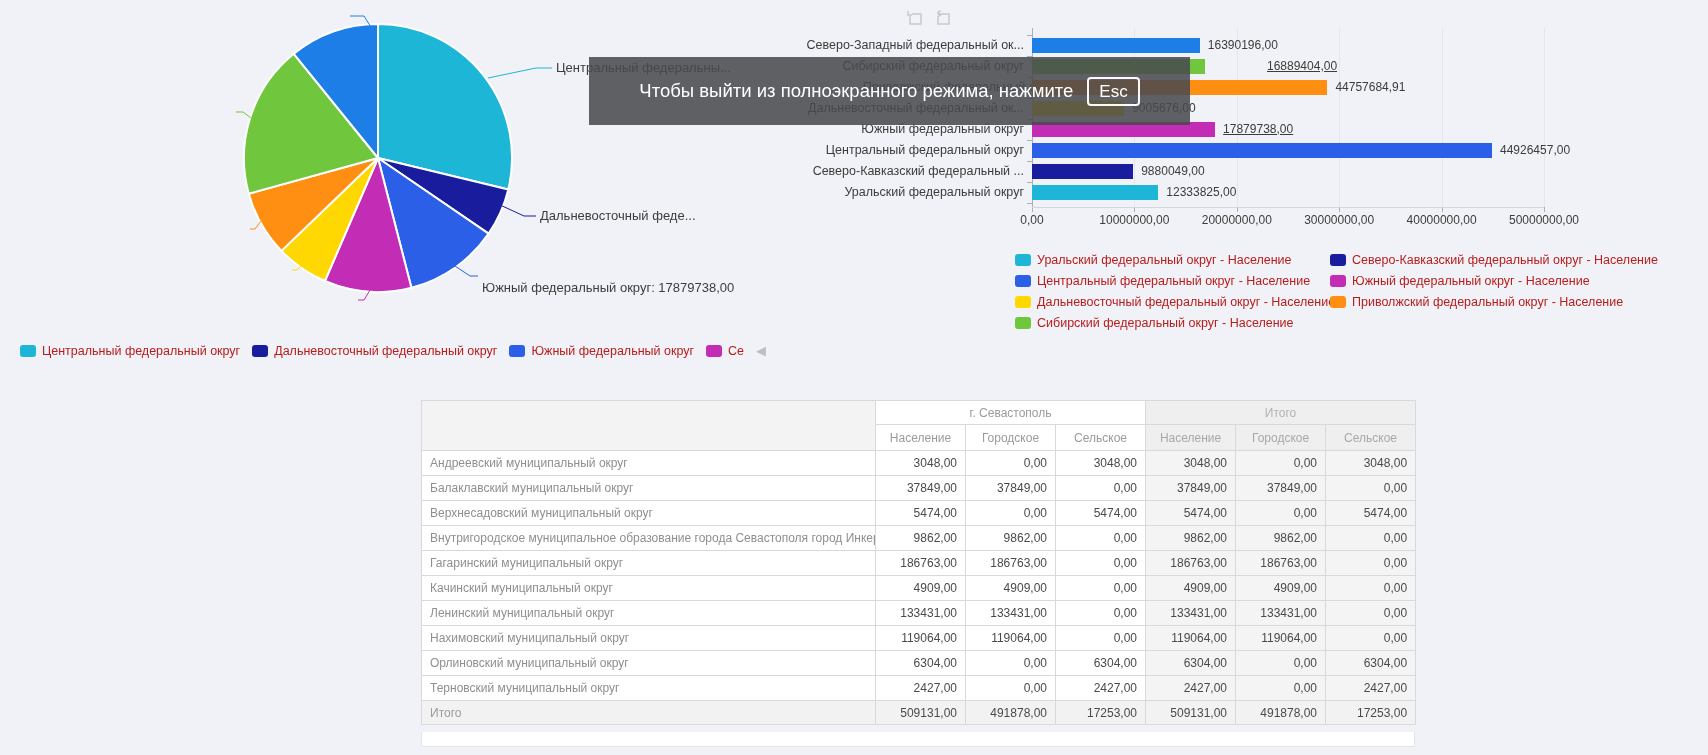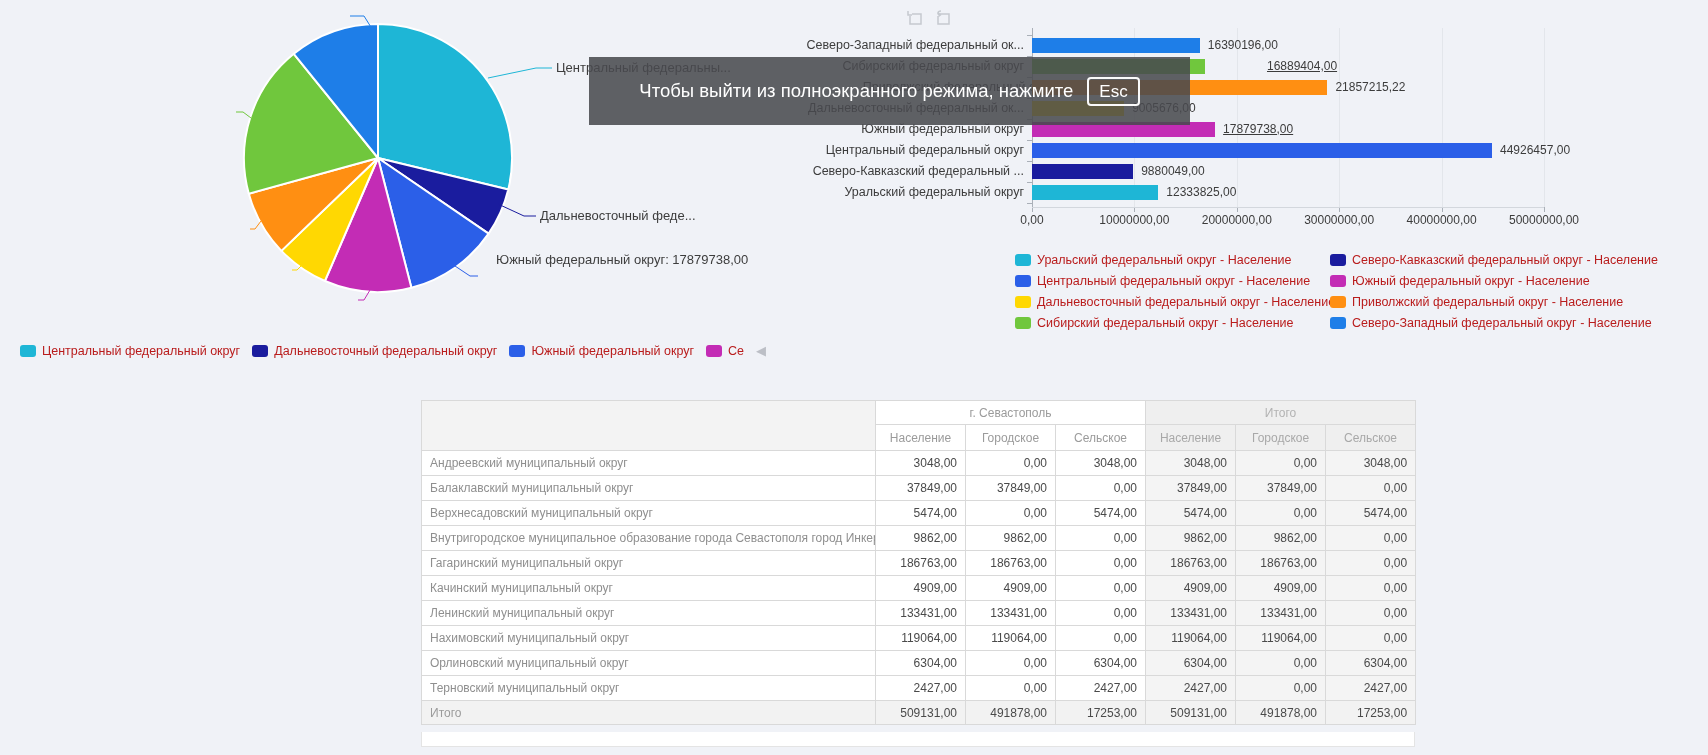--- a/index.html
+++ b/index.html
@@ -79,21 +79,21 @@
     <polyline points="452,264 470,276 478,276" fill="none" stroke="#2b5fe8" stroke-width="1"></polyline>
     <polyline points="370,290 364,300 358,300" fill="none" stroke="#c32cb5" stroke-width="1"></polyline>
     <polyline points="303,264 297,270 292,270" fill="none" stroke="#ffd802" stroke-width="1"></polyline>
     <polyline points="261,221 255,229 250,229" fill="none" stroke="#ff8f12" stroke-width="1"></polyline>
     <polyline points="251,118 243,112 236,112" fill="none" stroke="#70c73d" stroke-width="1"></polyline>
     <polyline points="350,16 364,16 374,32" fill="none" stroke="#1e7ee8" stroke-width="1"></polyline>
   </svg>
 <div id="pie-labels" class="abs" style="left:0;top:0;width:830px;height:340px;">
     <div class="pie-callout" style="left: 556px; top: 60px;">Центральный федеральны...</div>
     <div class="pie-callout" style="left: 540px; top: 208px;">Дальневосточный феде...</div>
-    <div class="pie-callout" style="left: 482px; top: 252px; margin-left: 14px;">Южный федеральный округ: 17879738,00</div>
+    <div class="pie-callout" style="left: 482px; top: 280px;">Южный федеральный округ: 17879738,00</div>
   </div>
 <div id="pie-legend">
     <div class="chart-legend-item">
       <span class="swatch" style="background: rgb(30, 182, 214);"></span>
       <span>Центральный федеральный округ</span>
     </div>
     <div class="chart-legend-item">
       <span class="swatch" style="background: rgb(26, 28, 158);"></span>
       <span>Дальневосточный федеральный округ</span>
     </div>
@@ -140,21 +140,21 @@
     <div class="tick" style="left: 1027px; top: 181.5px; width: 5px; height: 1px;"></div>
     <div class="tick" style="left: 1027px; top: 202.5px; width: 5px; height: 1px;"></div>
     <div class="bar-cat-label" style="left: 759px; top: 37.5px;">Северо-Западный федеральный ок...</div>
     <div class="bar" style="left: 1032px; top: 37.5px; width: 167.8px; background: rgb(30, 126, 232);"></div>
     <div class="bar-val-label" style="left: 1207.8px; top: 37.5px;">16390196,00</div>
     <div class="bar-cat-label" style="left: 759px; top: 58.5px;">Сибирский федеральный округ</div>
     <div class="bar" style="left: 1032px; top: 58.5px; width: 172.9px; background: rgb(112, 199, 61);"></div>
     <div class="bar-val-label" style="left: 1267px; top: 58.5px; text-decoration: underline;">16889404,00</div>
     <div class="bar-cat-label" style="left: 772px; top: 79.5px; margin-left: 22px;">Приволжский федеральный округ</div>
     <div class="bar" style="left: 1032px; top: 79.5px; width: 295.4px; background: rgb(255, 143, 18);"></div>
-    <div class="bar-val-label" style="left: 1335.4px; top: 79.5px;">21857215,22</div>
+    <div class="bar-val-label" style="left: 1335.4px; top: 79.5px;">44757684,91</div>
     <div class="bar-cat-label" style="left: 759px; top: 100.5px;">Дальневосточный федеральный ок...</div>
     <div class="bar" style="left: 1032px; top: 100.5px; width: 92.2px; background: rgb(255, 216, 2);"></div>
     <div class="bar-val-label" style="left: 1132.2px; top: 100.5px;">9005676,00</div>
     <div class="bar-cat-label" style="left: 759px; top: 121.5px;">Южный федеральный округ</div>
     <div class="bar" style="left: 1032px; top: 121.5px; width: 183.1px; background: rgb(195, 44, 181);"></div>
     <div class="bar-val-label" style="left: 1223.1px; top: 121.5px; text-decoration: underline;">17879738,00</div>
     <div class="bar-cat-label" style="left: 759px; top: 142.5px;">Центральный федеральный округ</div>
     <div class="bar" style="left: 1032px; top: 142.5px; width: 460px; background: rgb(43, 95, 232);"></div>
     <div class="bar-val-label" style="left: 1500px; top: 142.5px;">44926457,00</div>
     <div class="bar-cat-label" style="left: 759px; top: 163.5px;">Северо-Кавказский федеральный ...</div>
@@ -187,24 +187,20 @@
         <span>Северо-Кавказский федеральный округ - Население</span>
       </div>
       <div class="chart-legend-item">
         <span class="swatch" style="background: rgb(195, 44, 181);"></span>
         <span>Южный федеральный округ - Население</span>
       </div>
       <div class="chart-legend-item">
         <span class="swatch" style="background: rgb(255, 143, 18);"></span>
         <span>Приволжский федеральный округ - Население</span>
       </div>
-      <div class="chart-legend-item">
-        <span class="swatch" style="background: rgb(30, 126, 232);"></span>
-        <span>Северо-Западный федеральный округ - Население</span>
-      </div>
     </div>
   </div>
 
 <svg class="toolbar-icon" style="left:905px;top:9px;" viewBox="0 0 20 20">
   <path d="M7 5 H16 V15 H5 V7" fill="none" stroke="#c5c9cf" stroke-width="1.5"></path>
   <path d="M3 2 V6 H7" fill="none" stroke="#c5c9cf" stroke-width="1.5"></path>
 </svg>
 <svg class="toolbar-icon" style="left:933px;top:9px;" viewBox="0 0 20 20">
   <path d="M7 5 H16 V15 H5 V7" fill="none" stroke="#c5c9cf" stroke-width="1.5"></path>
   <path d="M8 2 C4 2 4 6 7 6 M5.5 4 L7.5 6 L5.5 7.5" fill="none" stroke="#c5c9cf" stroke-width="1.4"></path>

